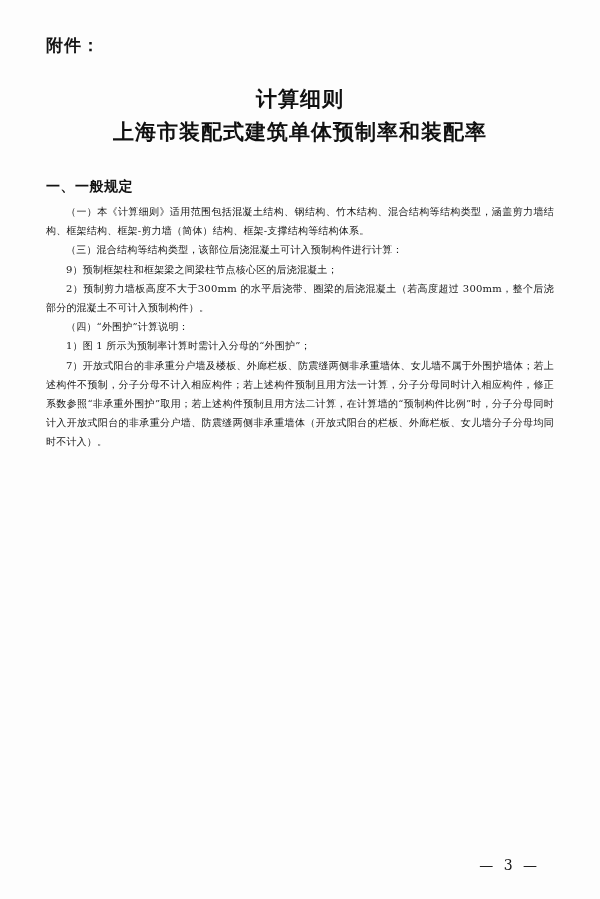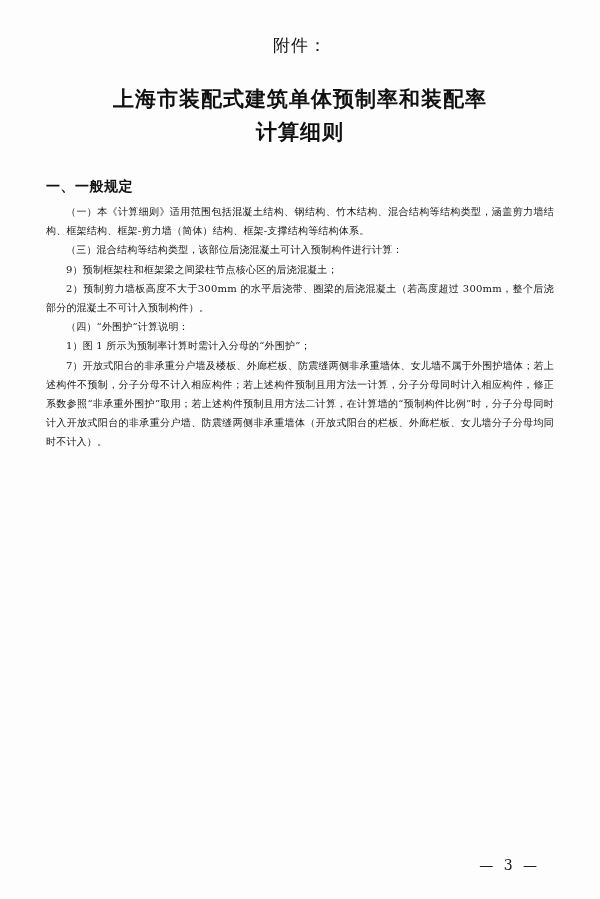--- a/index.html
+++ b/index.html
@@ -17,25 +17,24 @@
   .page {
     position: relative;
     width: 600px;
     height: 899px;
     box-sizing: border-box;
     padding: 34px 46px 20px 46px;
     background: #fdfdfd;
   }
   .attachment-label {
     font-size: 17px;
-    font-weight: 400;
+    font-weight: 700;
     letter-spacing: 1px;
     margin: 0 0 26px 0;
     color: #141414;
-    text-align: center;
   }
   .doc-title {
     text-align: center;
     font-size: 21px;
     font-weight: 700;
     line-height: 1.55;
     letter-spacing: 1px;
     margin: 0 0 30px 0;
     color: #101010;
   }
@@ -77,22 +76,22 @@
   }
 </style>
 </head>
 <body>
 
 <div class="page">
 
   <div class="attachment-label">附件：</div>
 
   <div class="doc-title">
+    <span class="line">计算细则</span>
     <span class="line">上海市装配式建筑单体预制率和装配率</span>
-    <span class="line">计算细则</span>
   </div>
 
   <div class="section-heading">一、一般规定</div>
 
   <p class="para indent">（一）本《计算细则》适用范围包括混凝土结构、钢结构、竹木结构、混合结构等结构类型，涵盖剪力墙结构、框架结构、框架-剪力墙（简体）结构、框架-支撑结构等结构体系。</p>
   <p class="para indent">（三）混合结构等结构类型，该部位后浇混凝土可计入预制构件进行计算：</p>
   <p class="para indent">9）预制框架柱和框架梁之间梁柱节点核心区的后浇混凝土；</p>
   <p class="para indent">2）预制剪力墙板高度不大于300mm 的水平后浇带、圈梁的后浇混凝土（若高度超过 300mm，整个后浇部分的混凝土不可计入预制构件）。</p>
   <p class="para indent">（四）“外围护”计算说明：</p>
   <p class="para indent">1）图 1 所示为预制率计算时需计入分母的“外围护”；</p>

